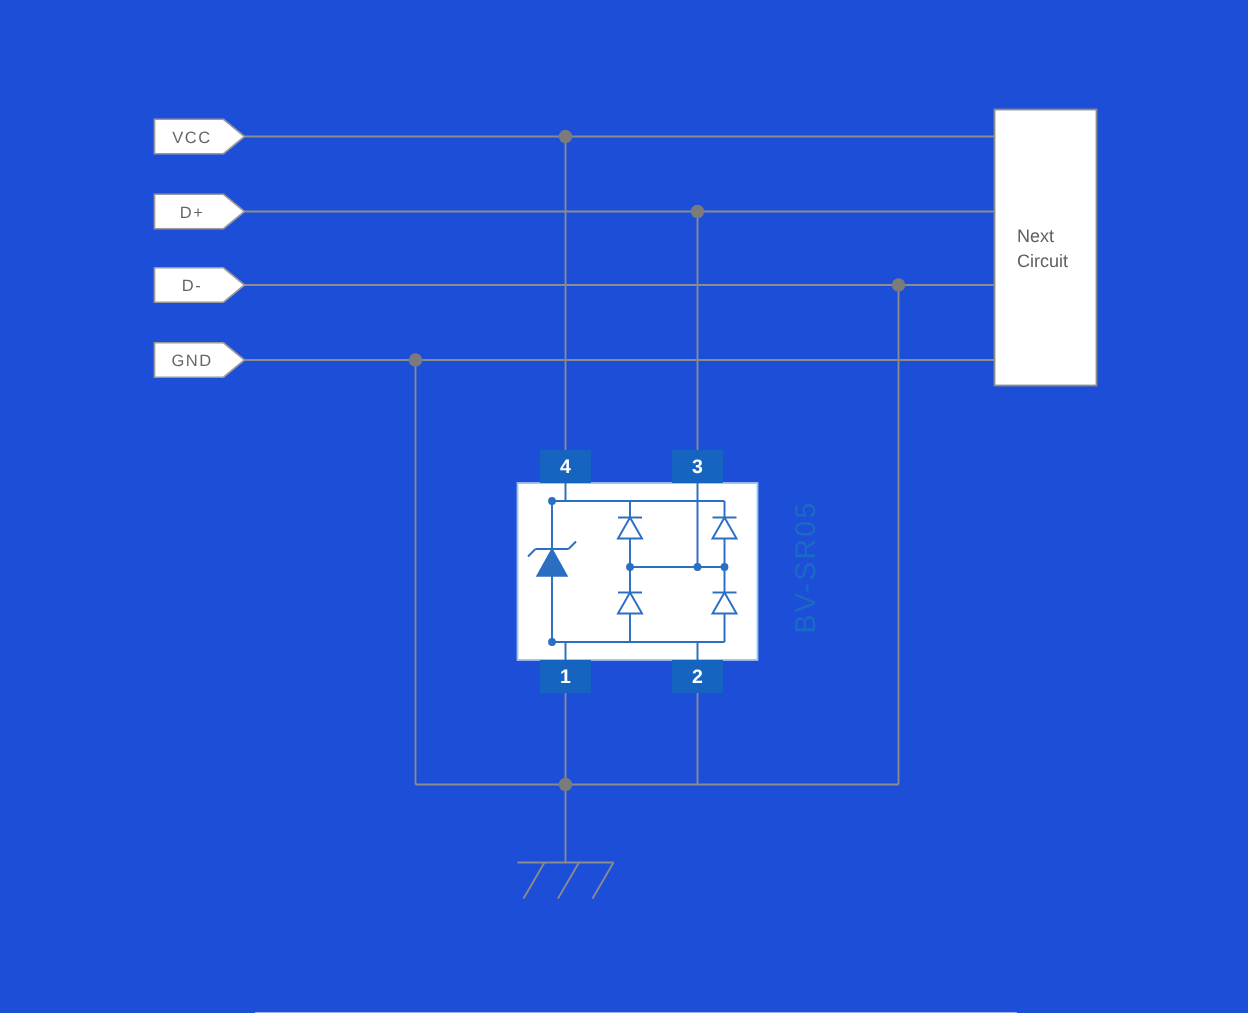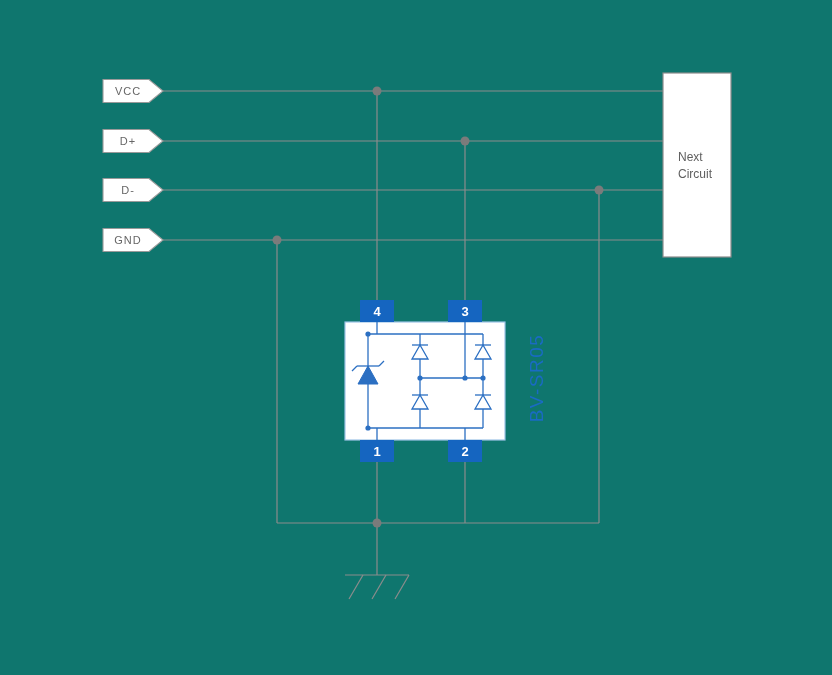--- a/index.html
+++ b/index.html
@@ -1,20 +1,20 @@
 <!DOCTYPE html>
 <html><head>
 <meta charset="utf-8">
 <style>
   html, body { margin: 0; padding: 0; background: #ffffff; }
   .stage {
     position: relative;
     width: 832px;
     height: 675px;
-    background: #0f766e;
+    background: #1d4ed8;
     overflow: hidden;
     font-family: "Liberation Sans", sans-serif;
   }
   svg { display: block; }
 
   .wire      { stroke: #8c8c8c; stroke-width: 1.2; fill: none; }
   .dot       { fill: #7b7b7b; }
 
   .tag       { fill: #ffffff; stroke: #9a9a9a; stroke-width: 1.1; }
   .tag-text  { font: 11px "Liberation Sans", sans-serif; fill: #666666;

